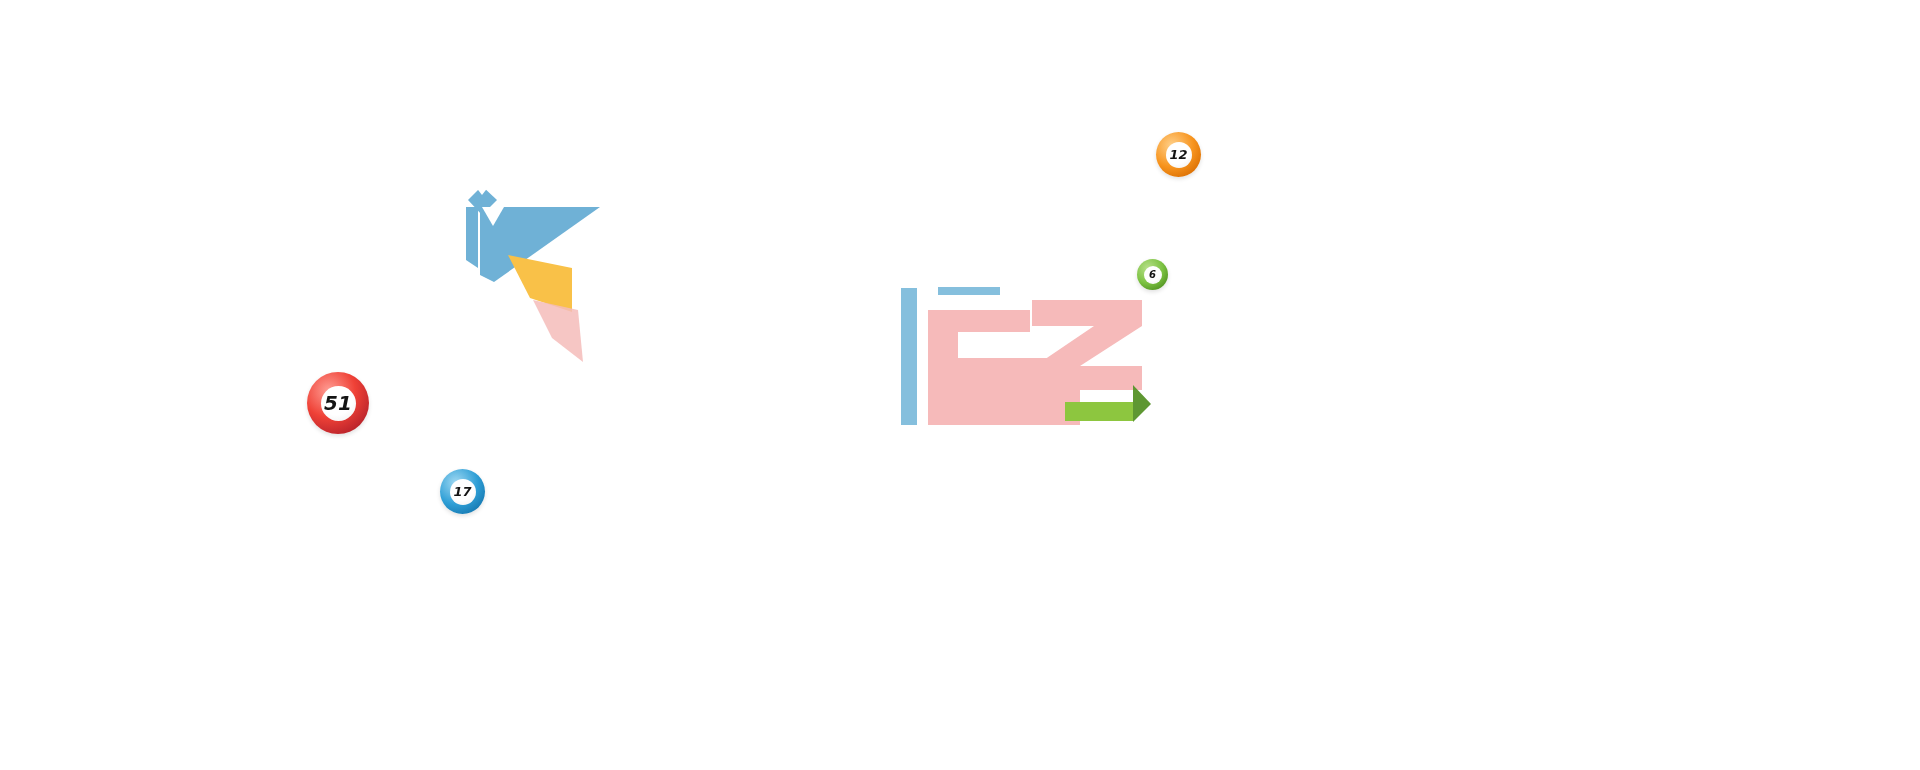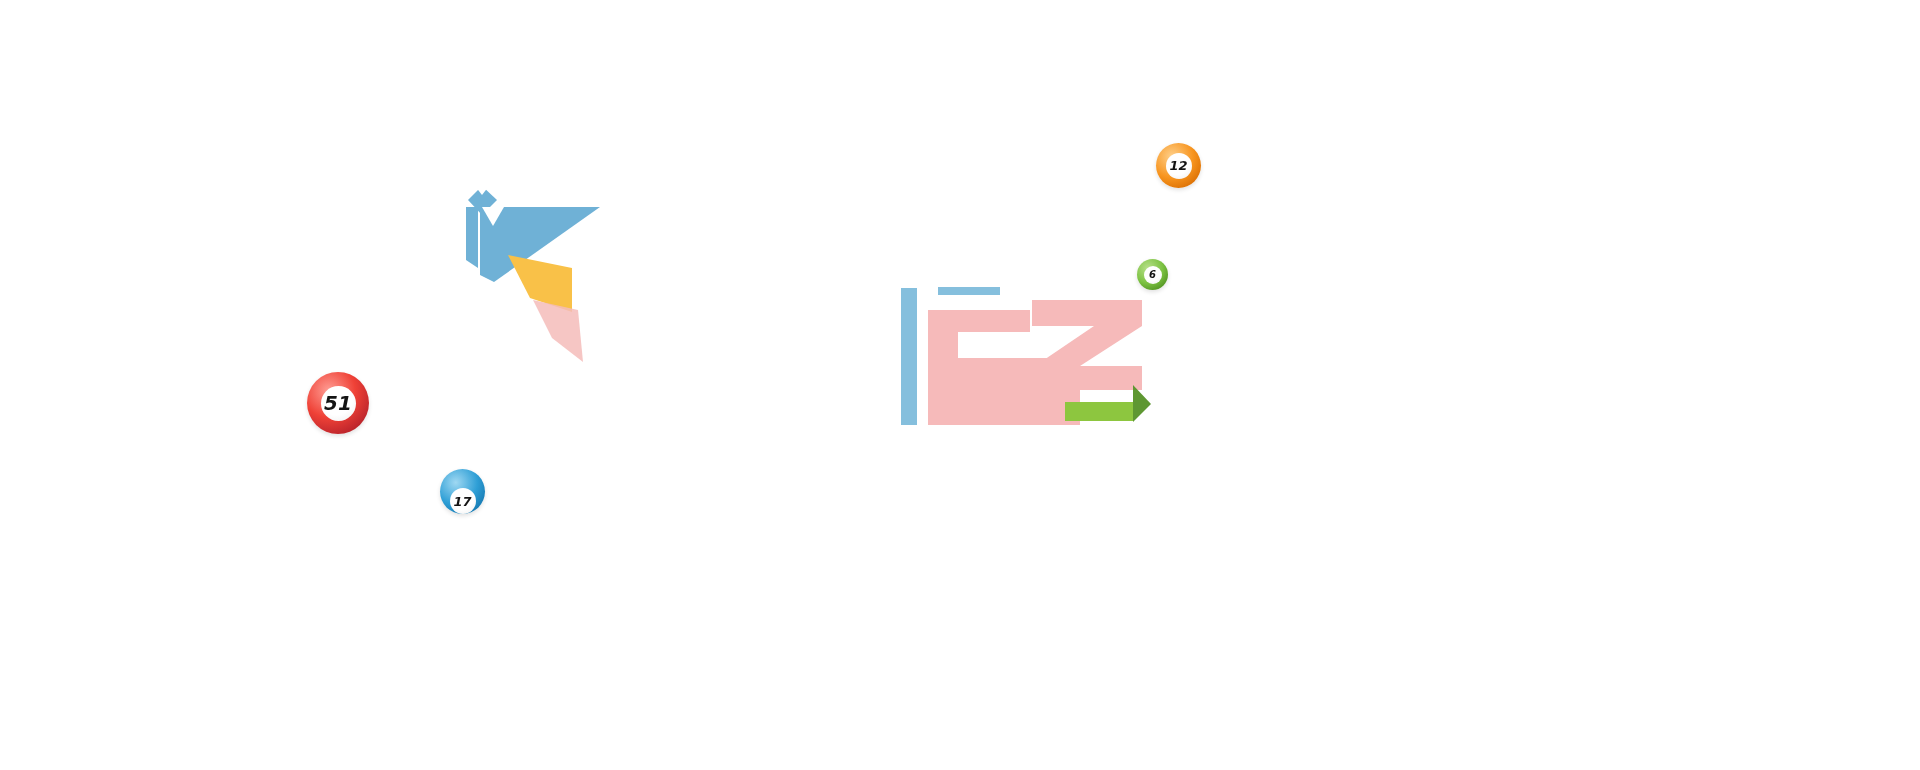--- a/index.html
+++ b/index.html
@@ -30,25 +30,24 @@
     line-height:1;
   }
   .ball-red{
     left:307px;top:372px;width:62px;height:62px;
     background:radial-gradient(circle at 35% 30%, #ff9d94 0%, #ef4136 45%, #c1272d 75%, #8d1a12 100%);
   }
   .ball-red .ball-face{width:35px;height:35px;font-size:20px;}
   .ball-blue{
     left:440px;top:469px;width:45px;height:45px;
     background:radial-gradient(circle at 35% 30%, #9fd8f2 0%, #2f9fd6 50%, #1374ad 85%, #0b5a88 100%);
-    align-items:flex-end;
   }
   .ball-blue .ball-face{width:26px;height:26px;font-size:13px;}
   .ball-orange{
-    left:1156px;top:143px;width:45px;height:45px;
+    left:1156px;top:132px;width:45px;height:45px;
     background:radial-gradient(circle at 35% 30%, #ffd08a 0%, #f7941e 50%, #d86b00 85%, #a94f00 100%);
   }
   .ball-orange .ball-face{width:26px;height:26px;font-size:13px;}
   .ball-green{
     left:1137px;top:259px;width:31px;height:31px;
     background:radial-gradient(circle at 35% 30%, #b8e08a 0%, #7cc242 50%, #4e8f1f 85%, #37660f 100%);
   }
   .ball-green .ball-face{width:18px;height:18px;font-size:10px;}
 </style>
 </head>

